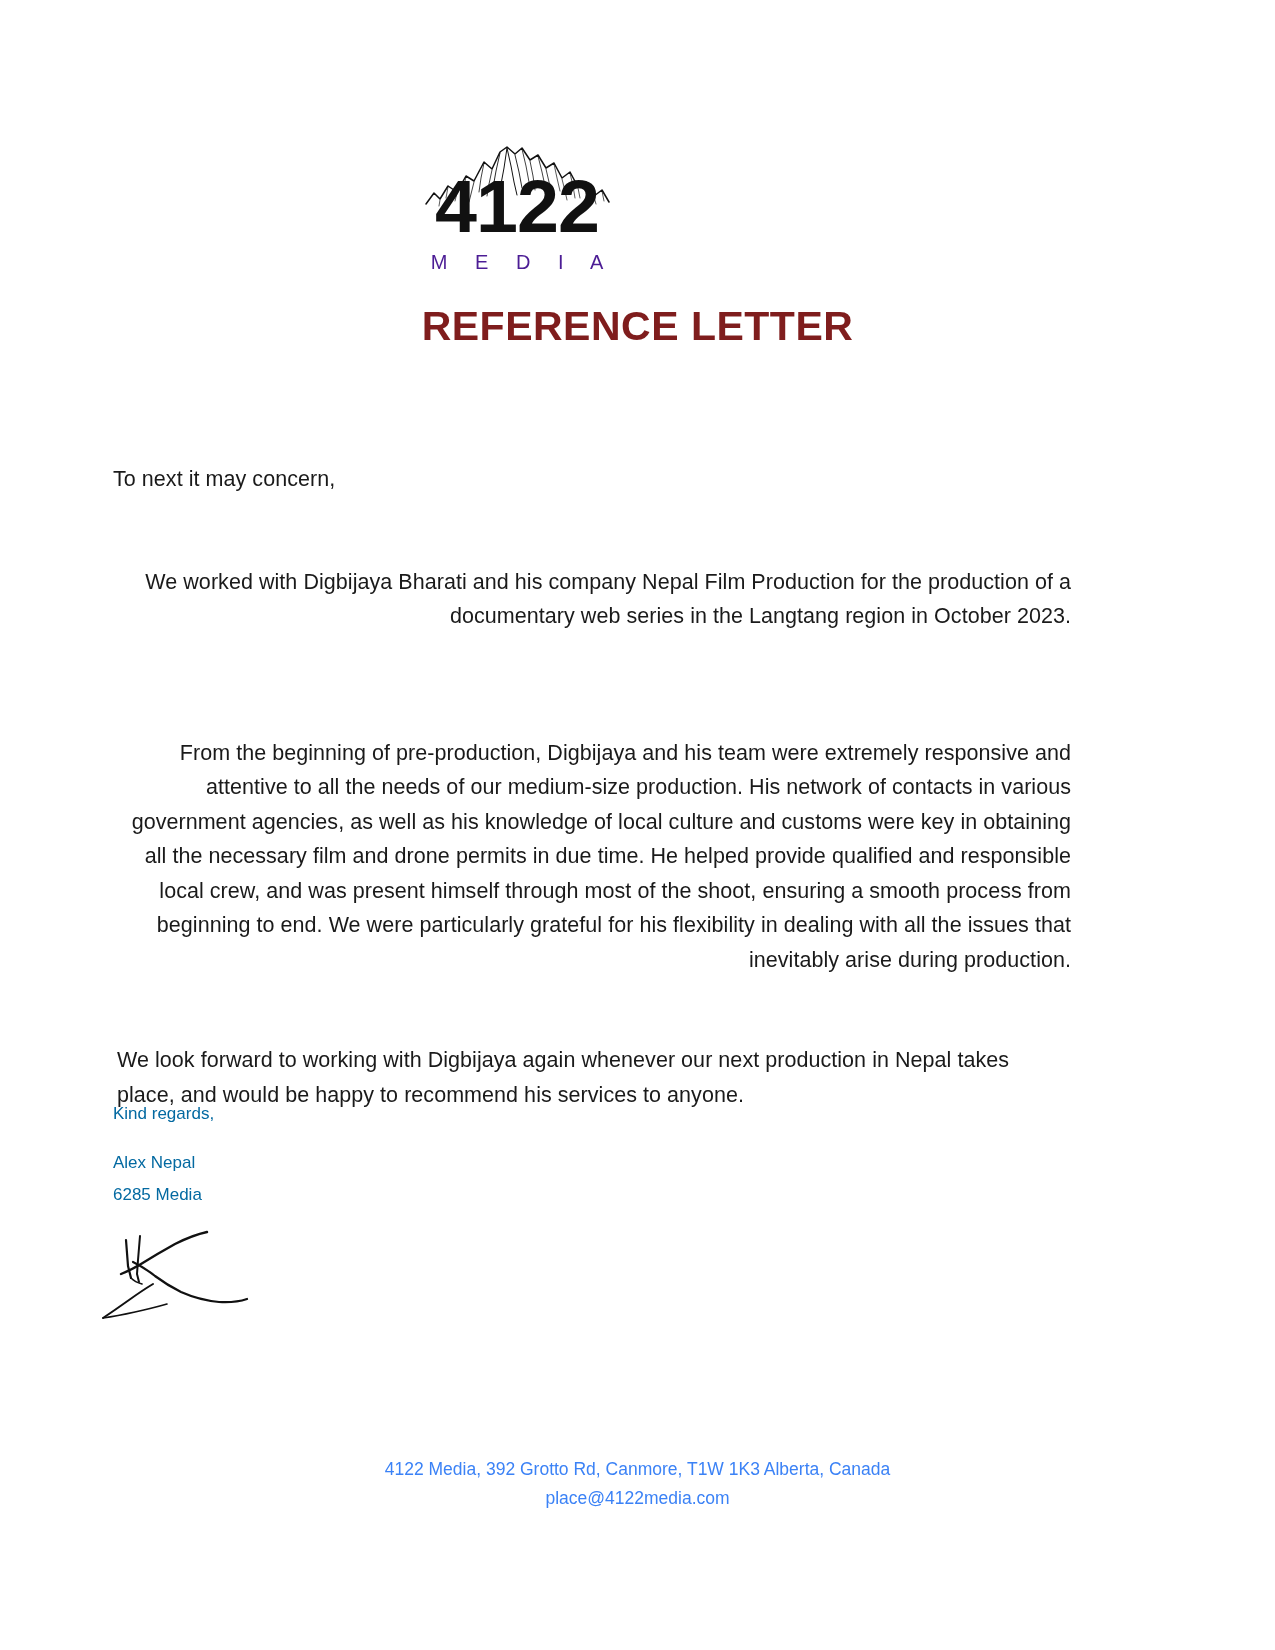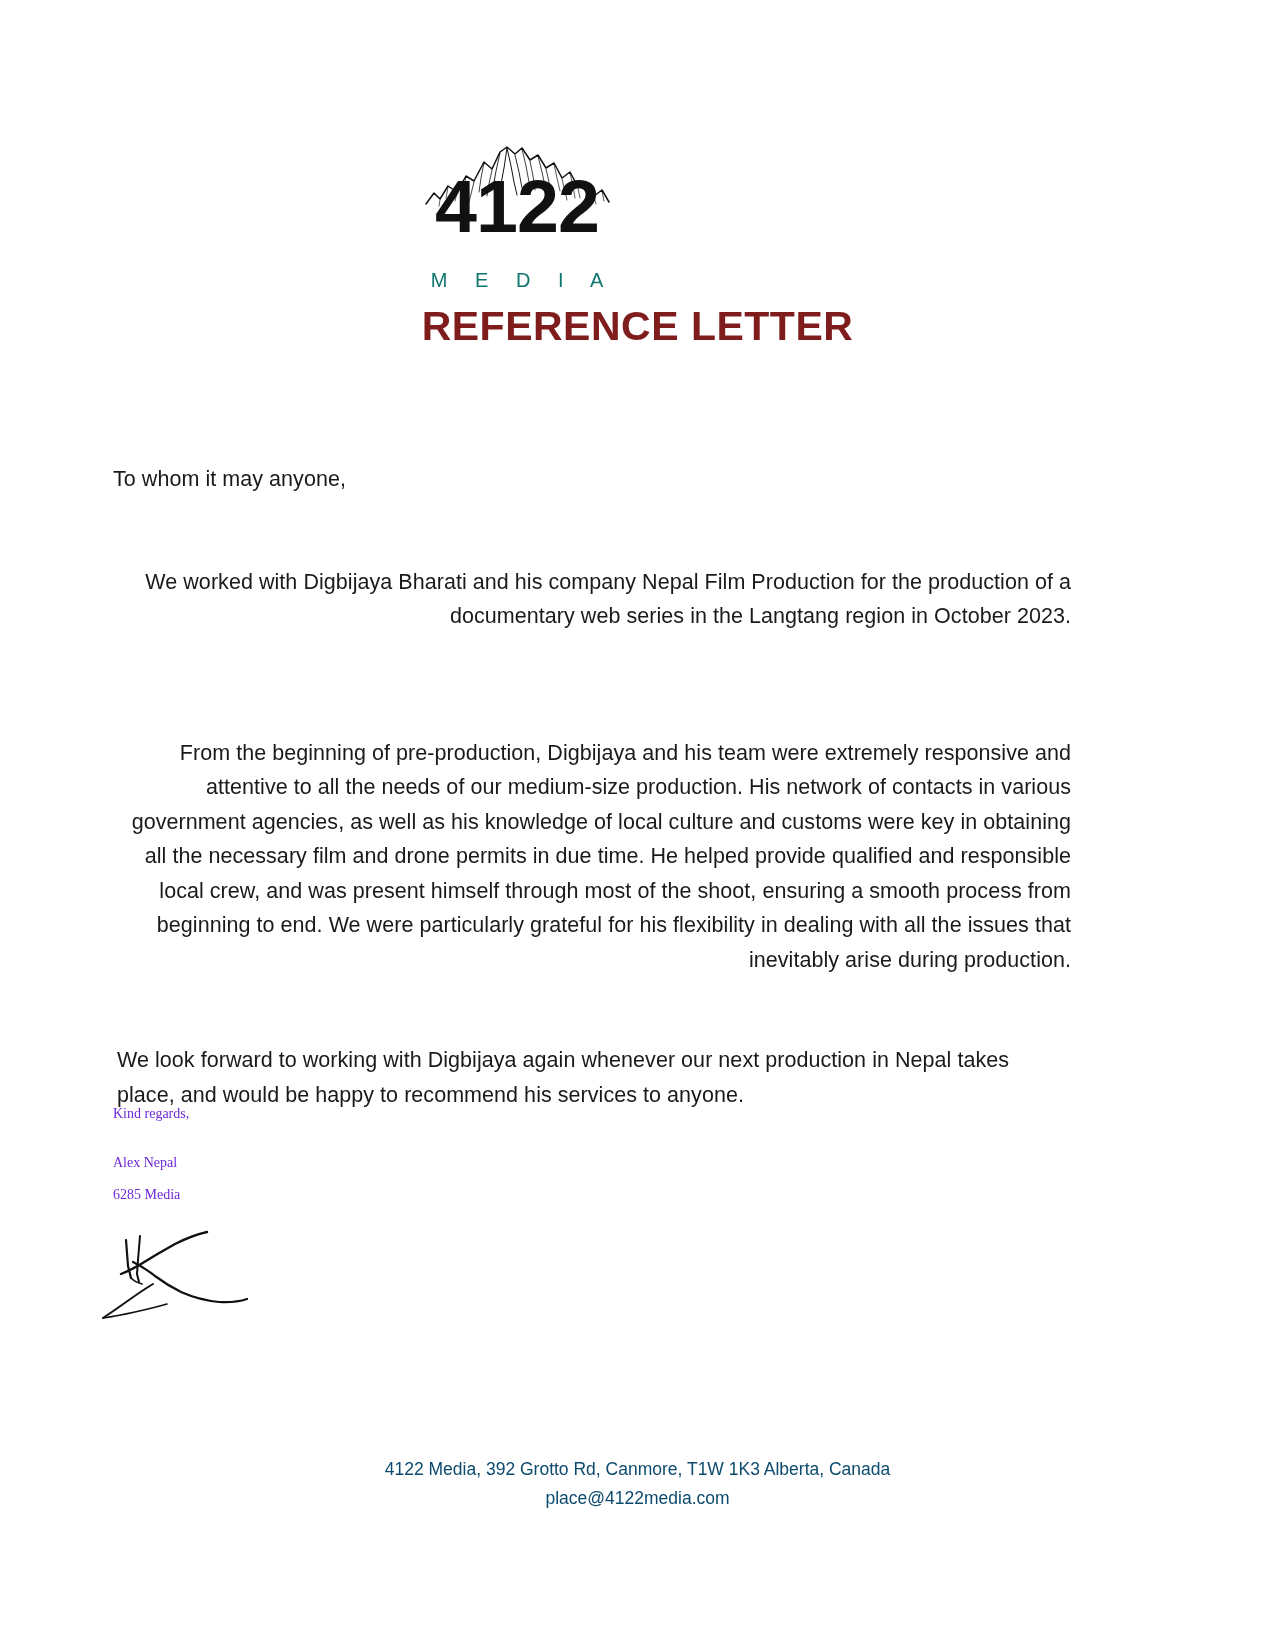--- a/index.html
+++ b/index.html
@@ -53,26 +53,26 @@
     text-align: center;
     font-family: "Liberation Sans", sans-serif;
     font-weight: bold;
     font-size: 74px;
     letter-spacing: -1px;
     line-height: 74px;
     color: #111111;
     transform: scaleX(1.02);
   }
   .logo-sub {
-    margin-top: 19px;
+    margin-top: 1px;
     font-family: "Liberation Sans", sans-serif;
     font-size: 20px;
     letter-spacing: 11px;
     text-indent: 11px;
-    color: #0f766e;
+    color: #4c1d95;
     font-weight: 400;
   }
 
   
   .letter-title {
     position: absolute;
     top: 303px;
     left: 0;
     width: 1275px;
     text-align: center;
@@ -104,24 +104,24 @@
   .p-close    { margin: 66px 0 0 4px; }
 
   
   .signoff {
     position: absolute;
     top: 1098px;
     left: 113px;
     width: 600px;
   }
   .signoff-line {
-    font-family: Liberation Serif, serif;
-    font-size: 14px;
+    font-family: Liberation Sans, sans-serif;
+    font-size: 17px;
     line-height: 32px;
-    color: #6d28d9;
+    color: #0369a1;
   }
   .signoff-regards { margin-bottom: 17px; }
 
   .signature {
     position: absolute;
     top: 1222px;
     left: 95px;
     width: 200px;
     height: 110px;
   }
@@ -132,21 +132,21 @@
     position: absolute;
     top: 1455px;
     left: 0;
     width: 1275px;
     text-align: center;
   }
   .footer-line {
     font-family: "Liberation Sans", sans-serif;
     font-size: 17.5px;
     line-height: 29px;
-    color: #0c4a6e;
+    color: #3b82f6;
   }
 </style>
 </head>
 <body>
 
 <div class="page">
 
   <div class="logo-block">
     <div class="logo-mark">
       <svg viewBox="0 0 210 112" xmlns="http://www.w3.org/2000/svg" aria-hidden="true">
@@ -177,21 +177,21 @@
         </g>
       </svg>
       <div class="logo-word">4122</div>
     </div>
     <div class="logo-sub">M E D I A</div>
   </div>
 
   <div class="letter-title">REFERENCE LETTER</div>
 
   <div class="body-wrap">
-    <p class="para salutation">To whom it may anyone,</p>
+    <p class="para salutation">To next it may concern,</p>
     <p class="para p-intro">We worked with Digbijaya Bharati and his company Nepal Film Production for the production of a documentary web series in the Langtang region in October 2023.</p>
     <p class="para p-main">From the beginning of pre-production, Digbijaya and his team were extremely responsive and attentive to all the needs of our medium-size production. His network of contacts in various government agencies, as well as his knowledge of local culture and customs were key in obtaining all the necessary film and drone permits in due time. He helped provide qualified and responsible local crew, and was present himself through most of the shoot, ensuring a smooth process from beginning to end. We were particularly grateful for his flexibility in dealing with all the issues that inevitably arise during production.</p>
     <p class="para p-close">We look forward to working with Digbijaya again whenever our next production in Nepal takes place, and would be happy to recommend his services to anyone.</p>
   </div>
 
   <div class="signoff">
     <div class="signoff-line signoff-regards">Kind regards,</div>
     <div class="signoff-line">Alex Nepal</div>
     <div class="signoff-line">6285 Media</div>
   </div>

